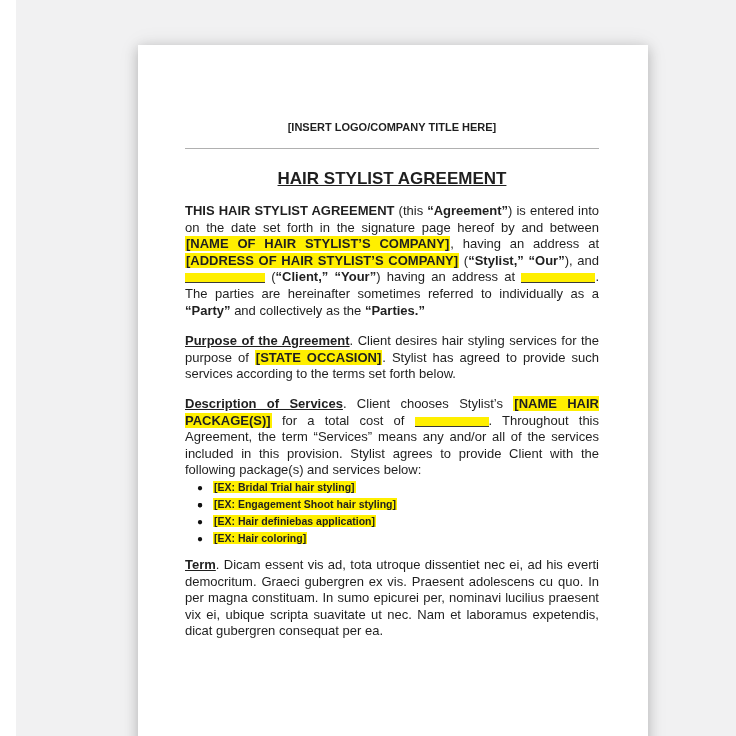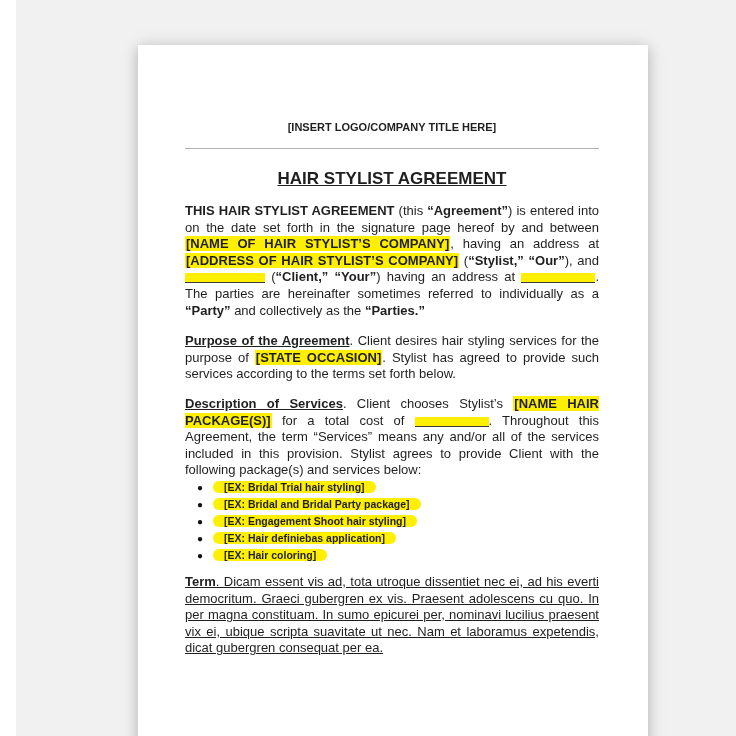--- a/index.html
+++ b/index.html
@@ -29,55 +29,55 @@
   .doc-title{
     text-align:center;font-weight:700;font-size:17px;line-height:17px;
     text-decoration:underline;margin-top:21px;
   }
   .para{
     font-size:13px;line-height:16.6px;text-align:justify;margin:0;
   }
   .para.intro{margin-top:16px;}
   .para.purpose{margin-top:14px;}
   .para.description{margin-top:13px;}
-  .para.term{margin-top:10px;text-decoration:underline;}
+  .para.term{margin-top:10px;}
   .para.deposit{margin-top:16px;}
   .b{font-weight:700;}
   .u{text-decoration:underline;}
   .hl{background:var(--hl);padding:0 1px;}
   .blank{
     display:inline-block;background:var(--hl);
     height:10px;border-bottom:1.3px solid #3a3a3a;vertical-align:-2px;
   }
   .services{
     list-style:none;margin:0;padding:0 0 0 12px;
   }
   .services li{
     position:relative;padding-left:16px;font-size:10.5px;line-height:17px;
   }
   .services li .bullet{
     position:absolute;left:0;top:0;color:#111;font-size:10px;font-weight:700;
   }
   .services li .item-text{
-    background:var(--hl);font-weight:700;padding:0 11px;border-radius:6px;
+    background:var(--hl);font-weight:700;padding:0 1px;
   }
 </style>
 </head>
 <body>
 
 <div class="canvas">
   <div class="paper">
     <div class="doc-header">[INSERT LOGO/COMPANY TITLE HERE]</div>
     <hr class="rule">
     <div class="doc-title">HAIR STYLIST AGREEMENT</div>
     <p class="para intro"><span class="b">THIS HAIR STYLIST AGREEMENT </span><span class="">(this </span><span class="b">“Agreement”</span><span class="">) is entered into on the date set forth in the signature page hereof by and between </span><span class="b hl">[NAME OF HAIR STYLIST’S COMPANY]</span><span class="">, having an address at </span><span class="b hl">[ADDRESS OF HAIR STYLIST’S COMPANY]</span><span class=""> (</span><span class="b">“Stylist,”</span><span class=""> </span><span class="b">“Our”</span><span class="">), and </span><span class="blank" style="width: 80px;"></span><span class=""> (</span><span class="b">“Client,”</span><span class=""> </span><span class="b">“Your”</span><span class="">) having an address at </span><span class="blank" style="width: 74px;"></span><span class="">. The parties are hereinafter sometimes referred to individually as a </span><span class="b">“Party”</span><span class=""> and collectively as the </span><span class="b">“Parties.”</span></p>
     <p class="para purpose"><span class="b u">Purpose of the Agreement</span><span class="">. Client desires hair styling services for the purpose of </span><span class="b hl">[STATE OCCASION]</span><span class="">. Stylist has agreed to provide such services according to the terms set forth below.</span></p>
     <p class="para description"><span class="b u">Description of Services</span><span class="">. Client chooses Stylist’s </span><span class="b hl">[NAME HAIR PACKAGE(S)]</span><span class=""> for a total cost of </span><span class="blank" style="width: 74px;"></span><span class="">. Throughout this Agreement, the term “Services” means any and/or all of the services included in this provision. Stylist agrees to provide Client with the following package(s) and services below:</span></p>
     <ul class="services">
         <li><span class="bullet">●</span><span class="item-text">[EX: Bridal Trial hair styling]</span></li>
-        <li><span class="bullet">●</span><span class="item-text">[EX: Bridal and Bridal Party package]</span></li>
+        <li><span class="bullet">●</span></li>
         <li><span class="bullet">●</span><span class="item-text">[EX: Engagement Shoot hair styling]</span></li>
         <li><span class="bullet">●</span><span class="item-text">[EX: Hair definiebas application]</span></li>
         <li><span class="bullet">●</span><span class="item-text">[EX: Hair coloring]</span></li>
       </ul>
     <p class="para term"><span class="b u">Term</span><span class="">. Dicam essent vis ad, tota utroque dissentiet nec ei, ad his everti democritum. Graeci gubergren ex vis. Praesent adolescens cu quo. In per magna constituam. In sumo epicurei per, nominavi lucilius praesent vix ei, ubique scripta suavitate ut nec. Nam et laboramus expetendis, dicat gubergren consequat per ea.</span></p>
   </div>
 </div>
 
 </body></html>

